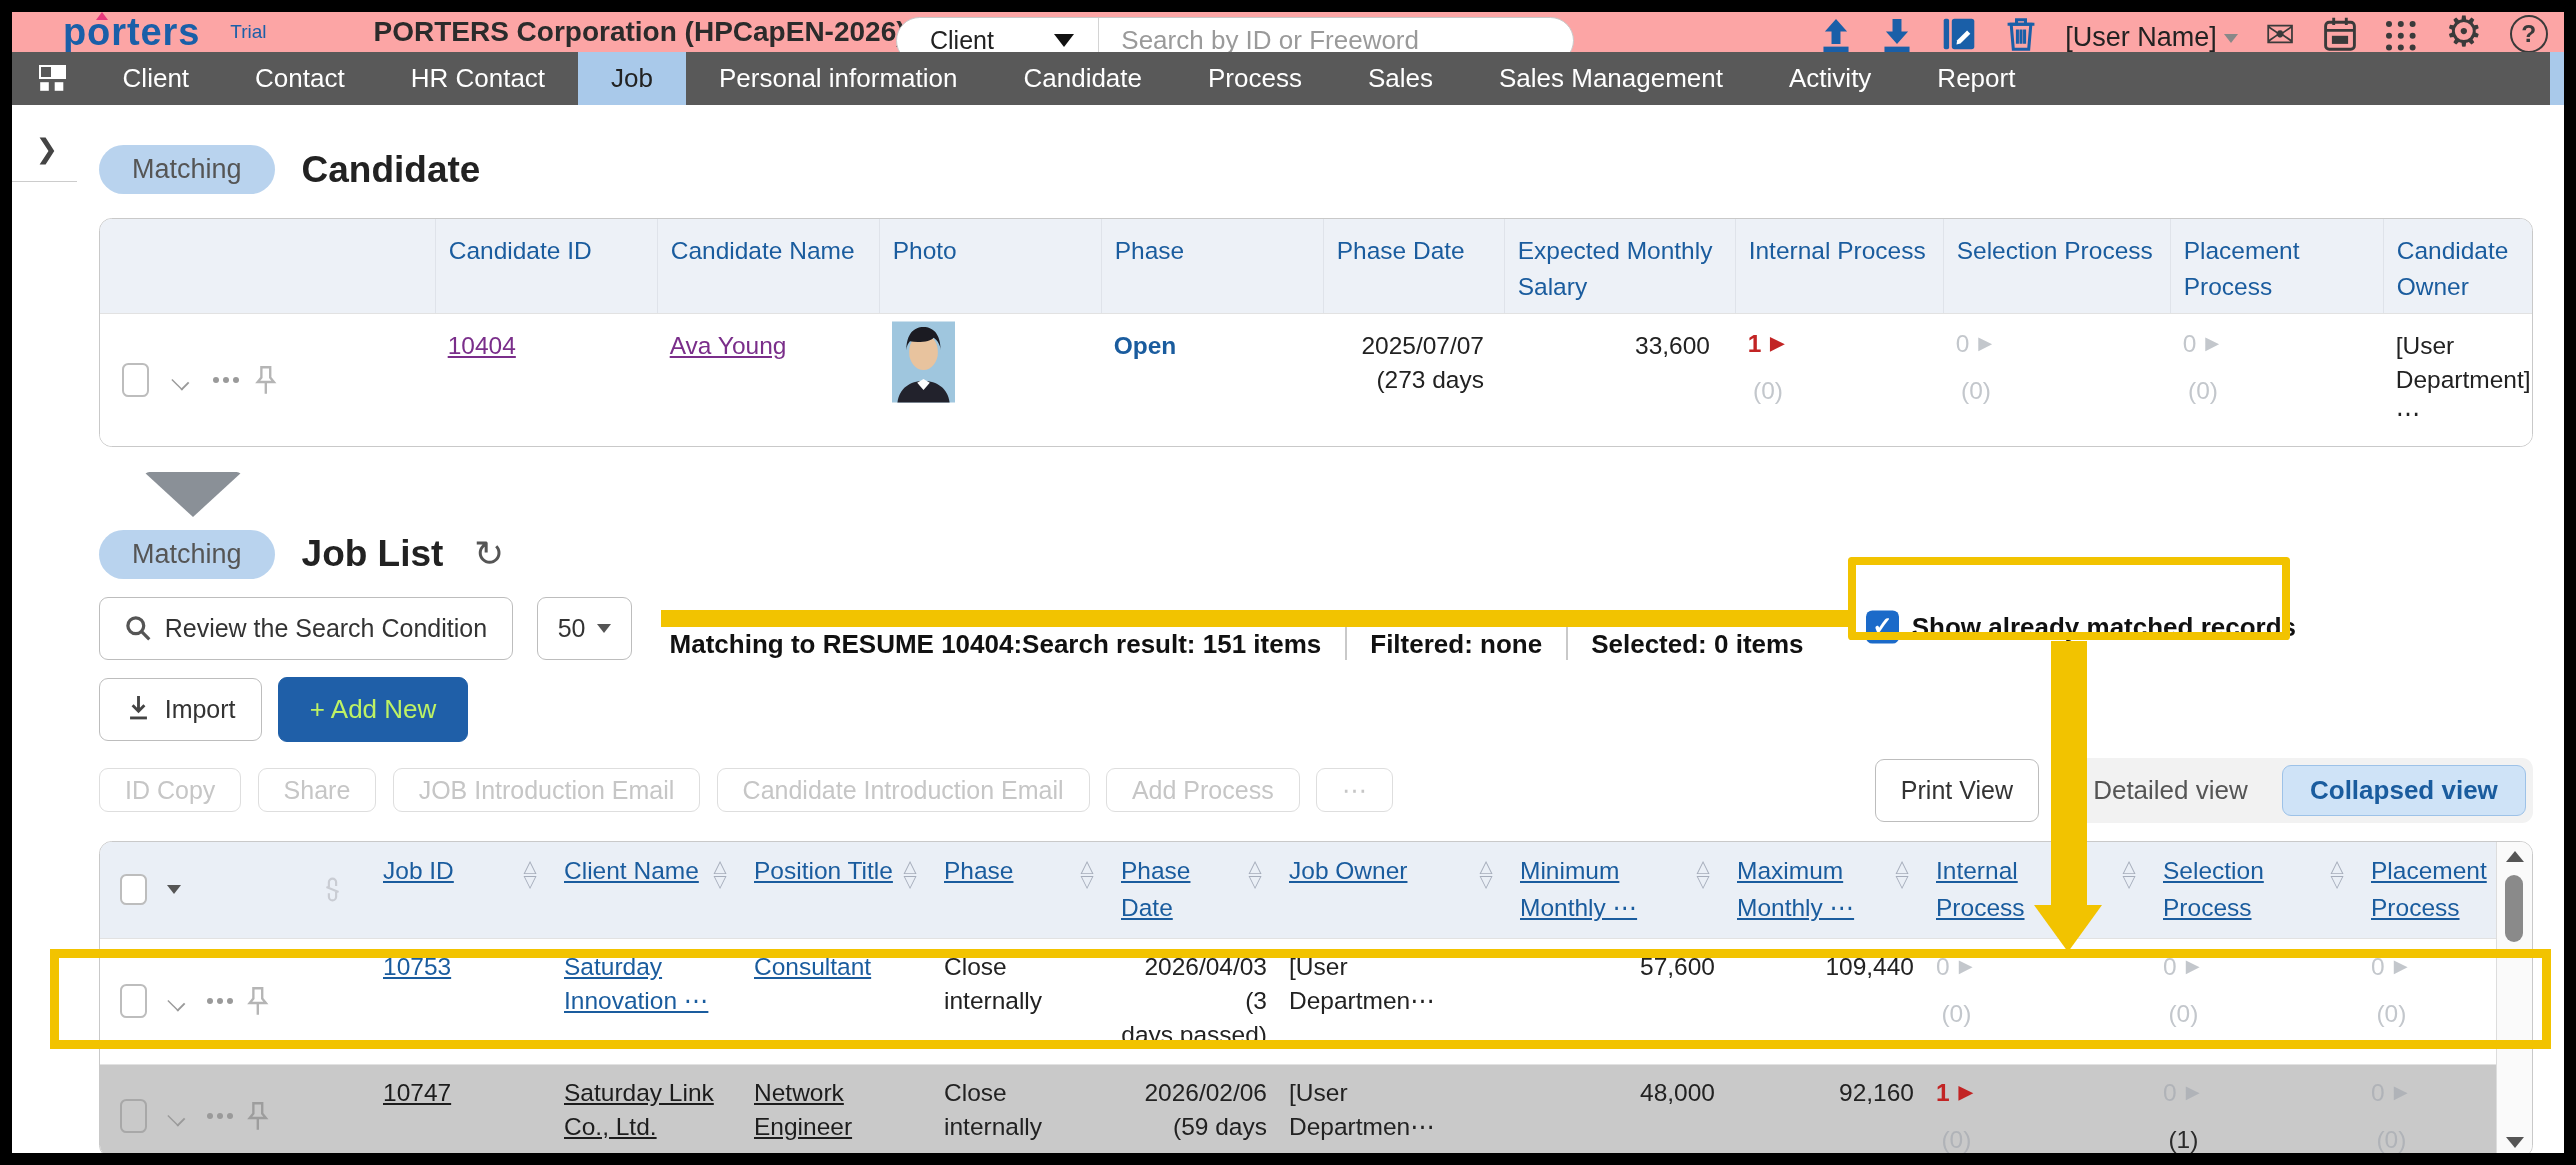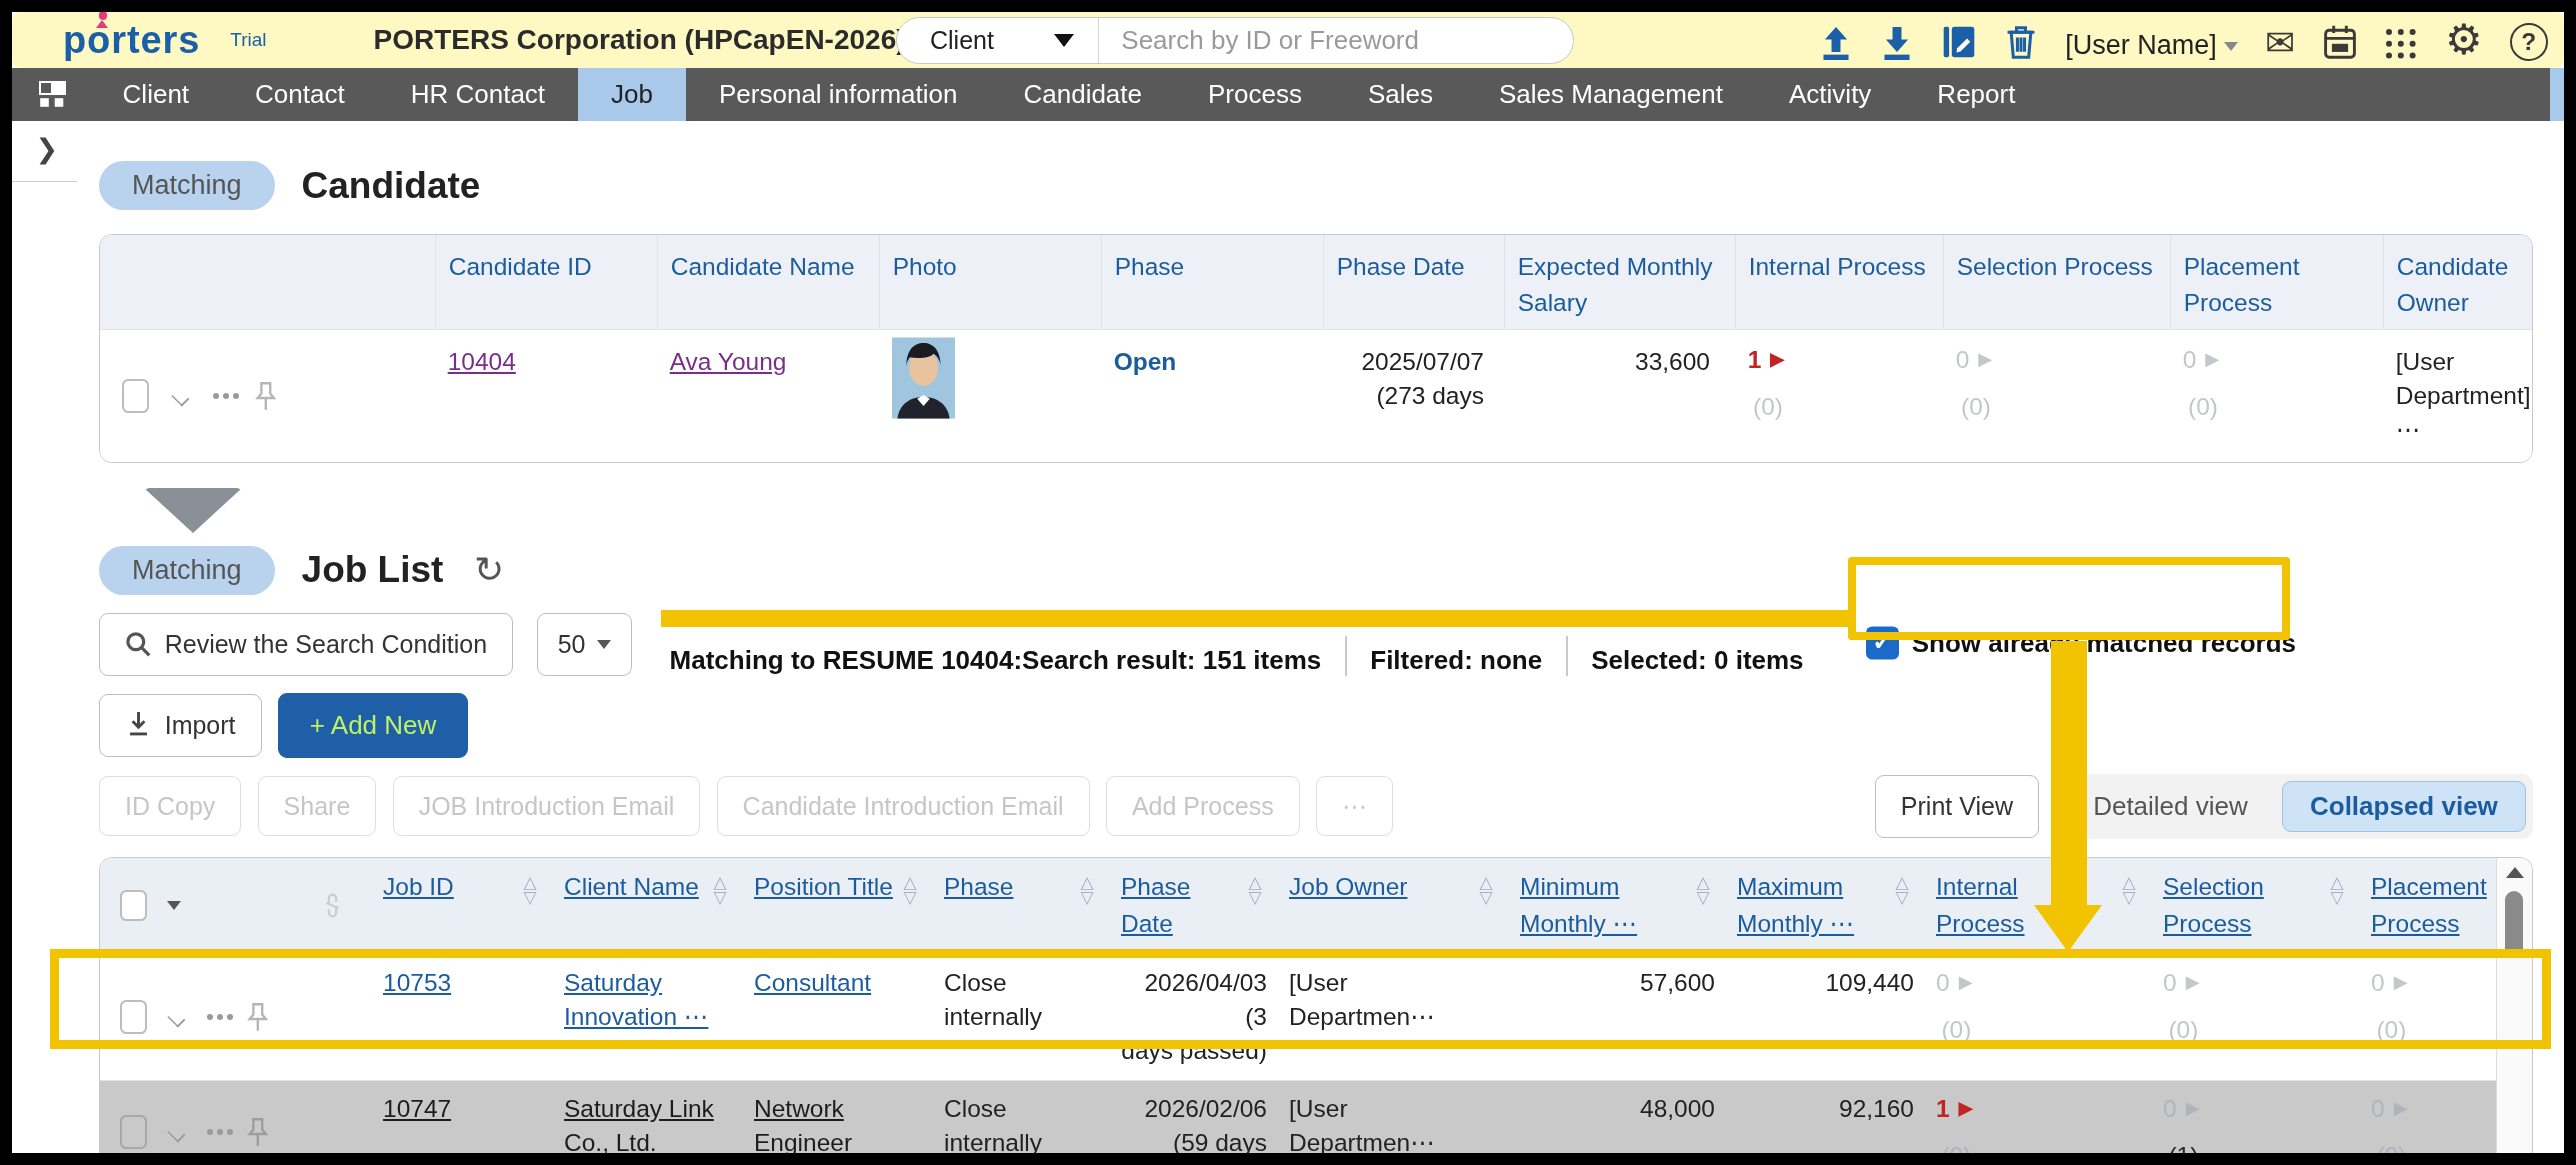--- a/index.html
+++ b/index.html
@@ -1,20 +1,20 @@
 <!DOCTYPE html>
 <html style="font-size:14.5px"><head>
 <meta charset="utf-8">
 <style>
   html,body{margin:0;padding:0;background:#000;}
   .page{position:relative;width:2576px;height:1165px;background:#fff;border:12.7px solid #000;box-sizing:border-box;overflow:hidden;font-family:"Liberation Sans",sans-serif;color:#222;}
   .page *{box-sizing:border-box;}
 
   
-  .topbar{position:relative;height:56px;display:flex;align-items:center;background:#fef9c3;border-radius:8px;}
+  .topbar{position:relative;height:40px;display:flex;align-items:center;background:#fca5a5;}
   .logo{position:relative;margin-left:51px;font-size:38px;font-weight:bold;color:#1a5fa8;letter-spacing:0.9px;}
   .logo-fig{position:absolute;left:36px;top:-7.2px;width:8.2px;height:8.2px;background:#e8397d;border-radius:50%;}
   .logo-fig::after{content:"";position:absolute;left:-2.7px;top:8.2px;border-left:6.3px solid transparent;border-right:6.3px solid transparent;border-bottom:8.2px solid #e8397d;}
   .trial{margin-left:30px;font-size:19px;color:#1a5fa8;}
   .orgtitle{margin-left:107px;font-size:28px;font-weight:bold;color:#2b2b2b;}
   .searchpill{position:absolute;left:884px;top:4.5px;width:678px;height:47px;border:1.8px solid #c9c9c9;border-radius:23.6px;display:flex;align-items:center;background:#fff;}
   .scope{margin-left:33px;font-size:25px;color:#222;}
   .scope-caret{margin-left:60px;width:0;height:0;border-left:10px solid transparent;border-right:10px solid transparent;border-top:13.6px solid #111;}
   .sdiv{width:1.8px;height:45px;background:#d4d4d4;margin-left:23.6px;}
   .searchinput{flex:1;border:none;outline:none;font-size:26px;color:#666;padding:0 22px;font-family:"Liberation Sans",sans-serif;background:transparent;}
@@ -93,21 +93,21 @@
   .cbx-checked{width:33px;height:33px;background:#1b6ac9;border-radius:6.3px;position:relative;flex:none;}
   .cbx-checked::after{content:"✓";position:absolute;left:50%;top:50%;transform:translate(-50%,-52%);color:#fff;font-size:24.5px;font-weight:bold;}
   .cblabel{font-size:26px;font-weight:bold;color:#111;}
 
   
   .importrow{margin-top:16.3px;display:flex;align-items:center;gap:16.3px;}
   .btn-primary{background:#1f5fa8;border:1.8px solid #1f5fa8;color:#bef264;border-radius:9px;font-size:26px;padding:0 31px;height:65px;display:flex;align-items:center;cursor:pointer;}
 
   
   .actionsrow{margin-top:16.3px;display:flex;align-items:center;gap:16.3px;}
-  .btn-dis{border:1.8px solid #dedede;border-radius:9px;background:#fff;color:#c6c6c6;font-size:25px;padding:11px 25px;height:60px;display:flex;align-items:center;white-space:nowrap;}
+  .btn-dis{border:1.8px solid #dedede;border-radius:9px;background:#fff;color:#c6c6c6;font-size:25px;padding:11px 25px;height:44px;display:flex;align-items:center;white-space:nowrap;}
   .rightgroup{margin-left:auto;display:flex;align-items:center;gap:20px;}
   .seg{background:#f2f2f2;border-radius:11px;padding:7.2px;display:flex;align-items:center;gap:7.2px;}
   .seg-item{font-size:26px;color:#555;padding:9px 27px;border-radius:9px;cursor:pointer;white-space:nowrap;}
   .seg-item.sel{background:#cfe3f7;border:1.8px solid #9dc2e8;color:#1a5c9e;font-weight:bold;}
 
   
   .jtable{position:relative;margin-top:18px;width:2434px;height:317px;border:0.9px solid #c9c9c9;border-radius:12.7px;overflow:hidden;background:#fff;padding-right:36px;}
   .jrow{display:grid;grid-template-columns:272px 181px 190px 190px 177px 168px 231px 217px 199px 227px 208px 1fr;}
   .jhead{background:#eaeff6;min-height:80px;}
   .jh{display:flex;padding:11px 7.2px 0 12.7px;gap:10px;align-items:flex-start;}

